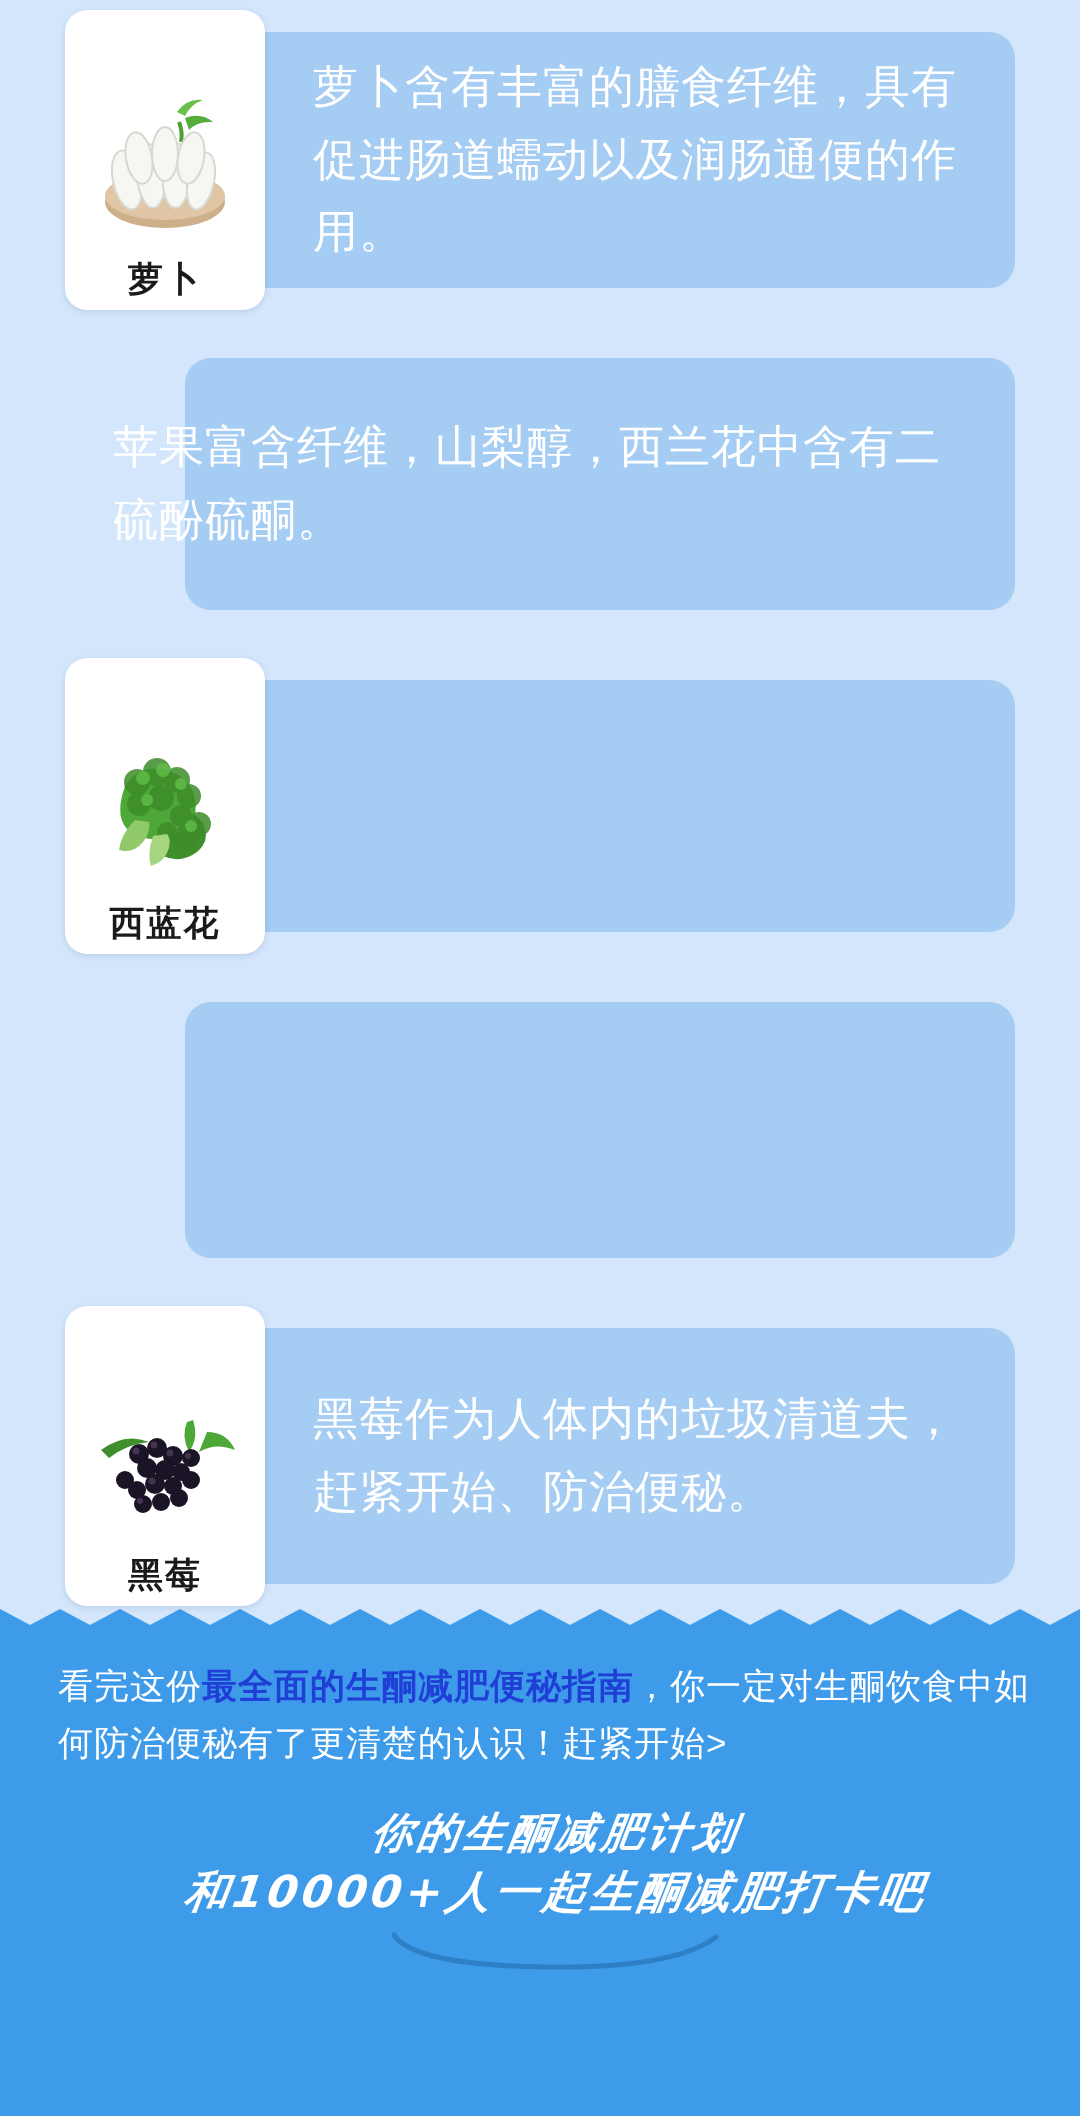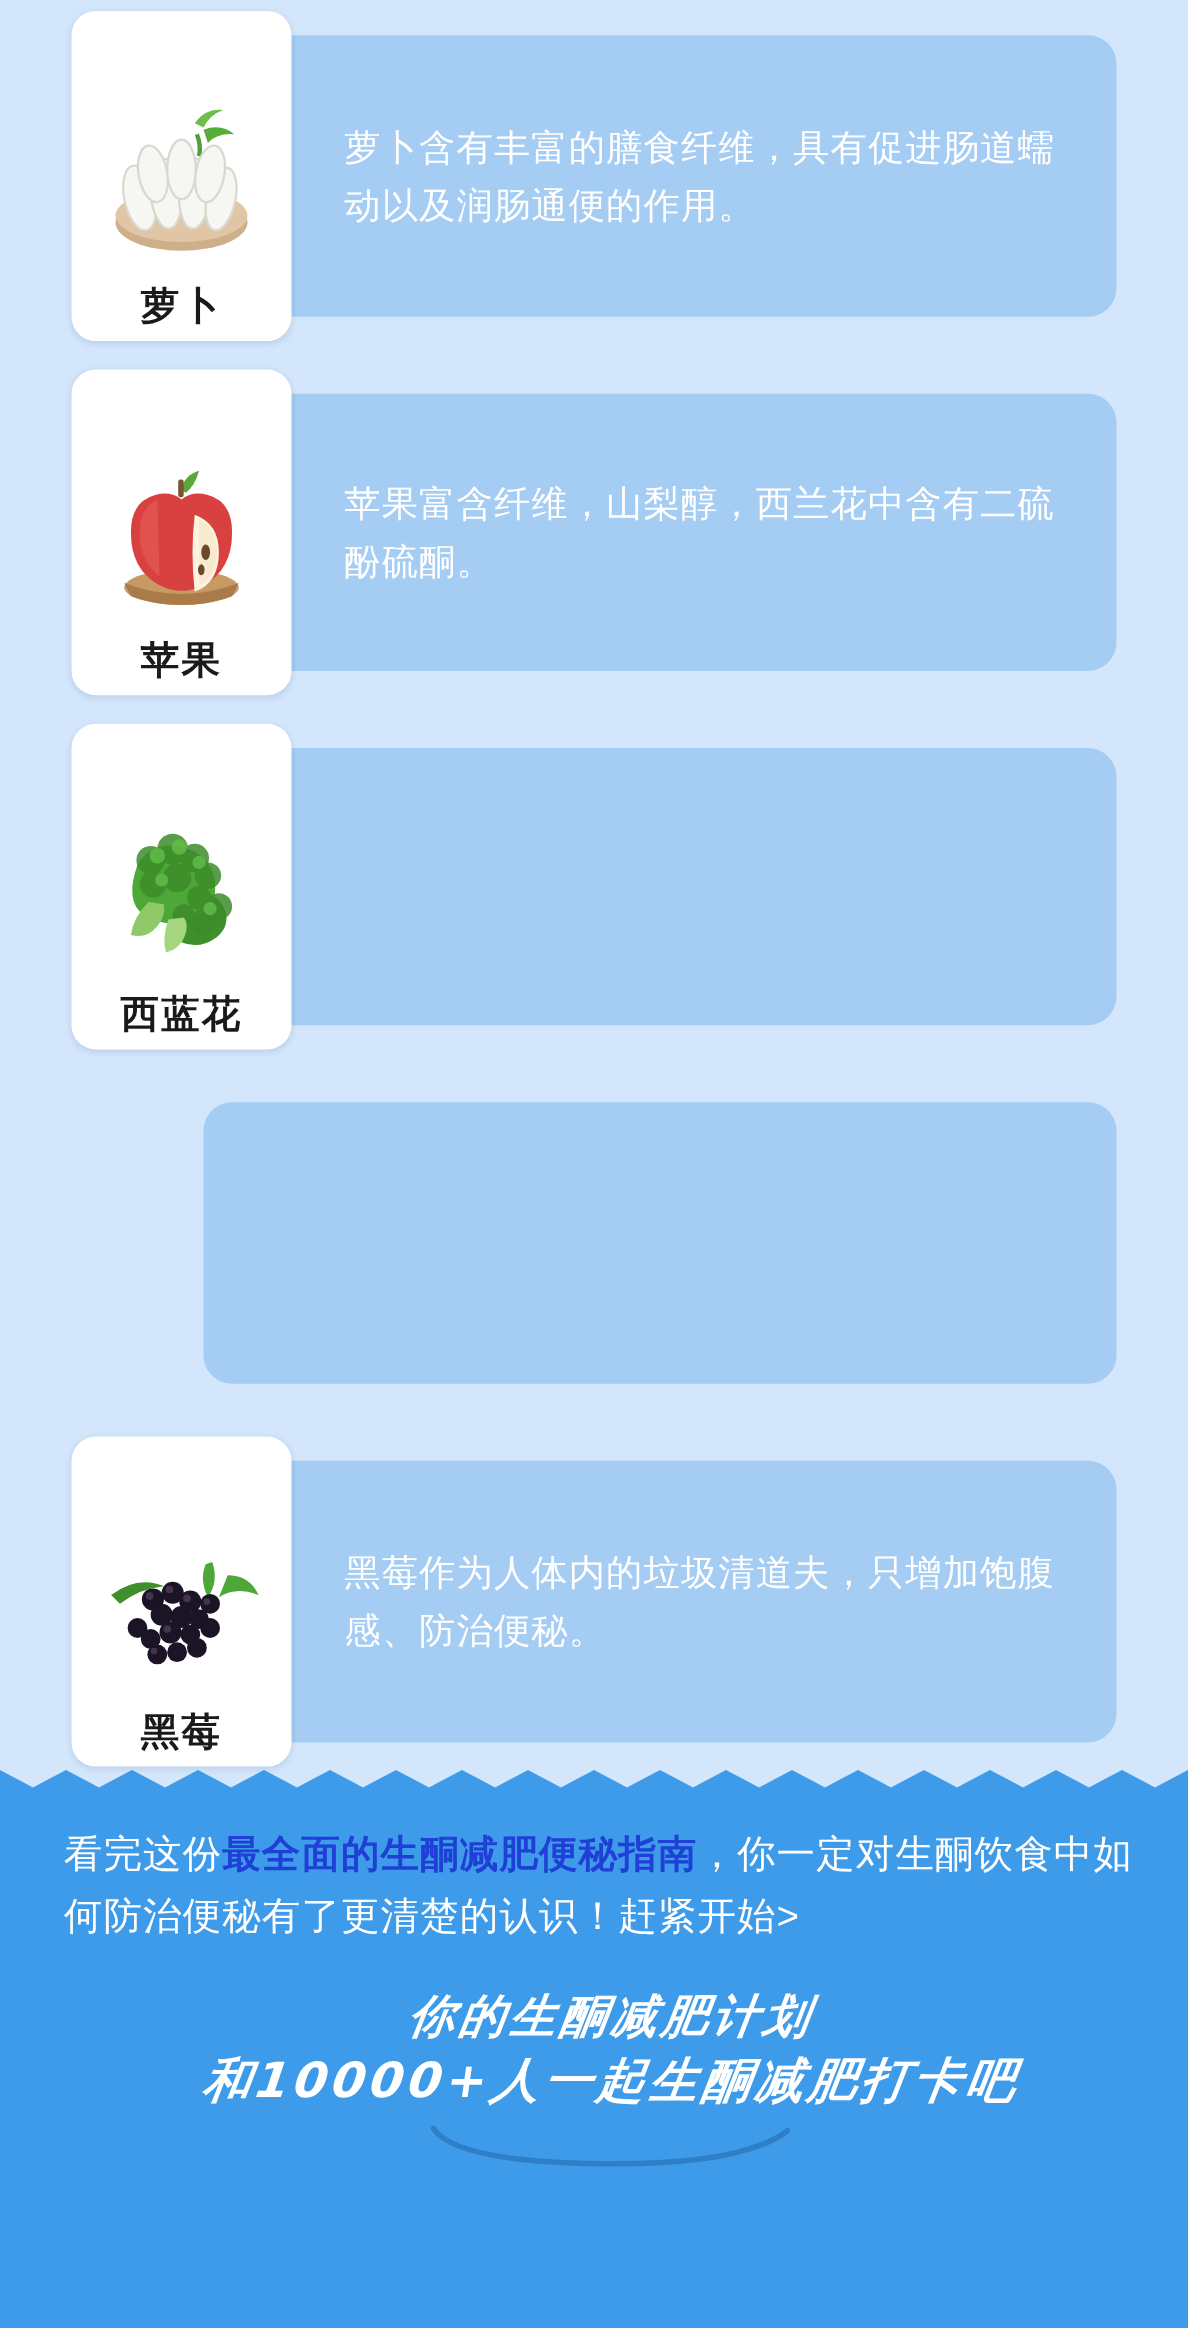--- a/index.html
+++ b/index.html
@@ -81,21 +81,21 @@
     position: relative;
     z-index: 2;
     flex: 1;
     display: flex;
     align-items: center;
     padding: 26px 40px 26px 48px;
     box-sizing: border-box;
   }
   .card-text p {
     margin: 0;
-    font-size: 33px;
+    font-size: 45px;
     line-height: 1.62;
     color: #ffffff;
     letter-spacing: 1px;
     font-weight: 500;
   }
 
   
   .card.c1 { min-height: 300px; }
   .card.c2 { min-height: 296px; }
   .card.c3 { min-height: 296px; }
@@ -190,37 +190,20 @@
         </div>
         <div class="thumb-label">萝卜</div>
       </div>
       <div class="card-text">
         <p>萝卜含有丰富的膳食纤维，具有促进肠道蠕动以及润肠通便的作用。</p>
       </div>
     </div>
 
     <div class="card c2">
       <div class="card-bg"></div>
-      <div class="thumb">
-        <div class="thumb-art">
-          <svg width="168" height="168" viewBox="0 0 168 168">
-            <ellipse cx="84" cy="128" rx="52" ry="16" fill="#c79a64"></ellipse>
-            <path d="M32 124 q52 20 104 0 l-6 12 q-46 16 -92 0 z" fill="#a97b49"></path>
-            <path d="M60 44 q-22 6 -22 34 q0 34 26 48 q20 10 40 0 q26 -14 26 -48 q0 -28 -22 -34 q-14 -4 -24 4 q-10 -8 -24 -4z" fill="#d8413f"></path>
-            <path d="M62 48 q-16 8 -16 30 q0 26 18 40" fill="#e8605c" opacity="0.55"></path>
-            <path d="M84 40 q2 -14 16 -18 q-4 14 -12 20z" fill="#5aa83c"></path>
-            <rect x="81" y="30" width="5" height="16" rx="2" fill="#7a5530"></rect>
-            <path d="M96 62 q22 8 22 34 q0 28 -22 36 q-4 -36 0 -70z" fill="#fdf3df"></path>
-            <path d="M100 66 q16 8 16 30 q0 22 -16 30" fill="#f7ead0"></path>
-            <ellipse cx="106" cy="96" rx="4" ry="7" fill="#6b4a2b"></ellipse>
-            <ellipse cx="102" cy="112" rx="3" ry="5" fill="#6b4a2b"></ellipse>
-          </svg>
-        </div>
-        <div class="thumb-label">苹果</div>
-      </div>
       <div class="card-text">
         <p>苹果富含纤维，山梨醇，西兰花中含有二硫酚硫酮。</p>
       </div>
     </div>
 
     <div class="card c3">
       <div class="card-bg"></div>
       <div class="thumb">
         <div class="thumb-art">
           <svg width="168" height="168" viewBox="0 0 168 168">
@@ -288,21 +271,21 @@
               <circle cx="89" cy="73" r="3.5"></circle>
                 <circle cx="71" cy="101" r="3.5"></circle>
               <circle cx="107" cy="76" r="3"></circle>
                 <circle cx="59" cy="121" r="3"></circle>
             </g>
           </svg>
         </div>
         <div class="thumb-label">黑莓</div>
       </div>
       <div class="card-text">
-        <p>黑莓作为人体内的垃圾清道夫，只增加饱腹感、防治便秘。</p>
+        <p>黑莓作为人体内的垃圾清道夫，赶紧开始、防治便秘。</p>
       </div>
     </div>
 
   </div>
 
   <div class="bottom">
     <svg class="zigzag" viewBox="0 0 1080 30" preserveAspectRatio="none">
       <polygon fill="#d3e6fb" points="0,0 1080,0 1080,4 1050,20 1020,4 990,20 960,4 930,20 900,4 870,20 840,4 810,20 780,4 750,20 720,4 690,20 660,4 630,20 600,4 570,20 540,4 510,20 480,4 450,20 420,4 390,20 360,4 330,20 300,4 270,20 240,4 210,20 180,4 150,20 120,4 90,20 60,4 30,20 0,4"></polygon>
     </svg>
 

